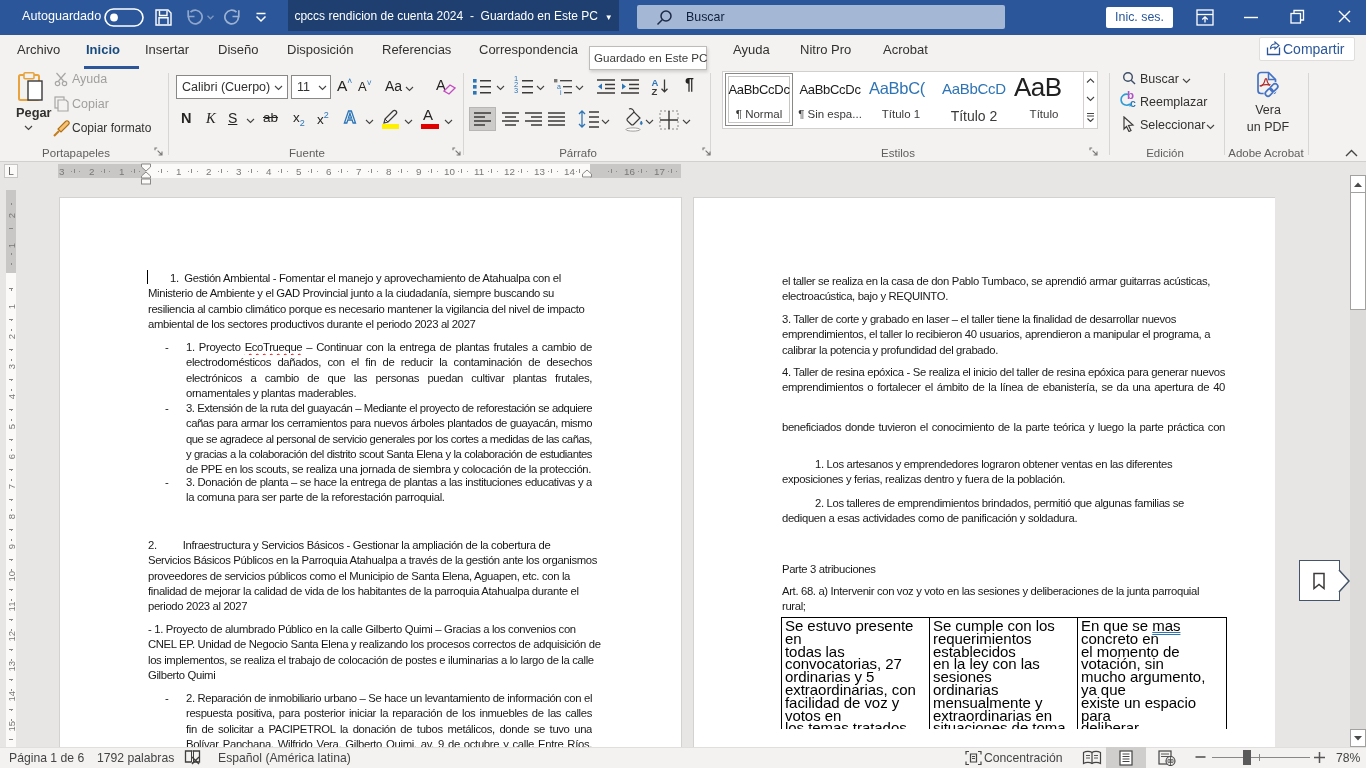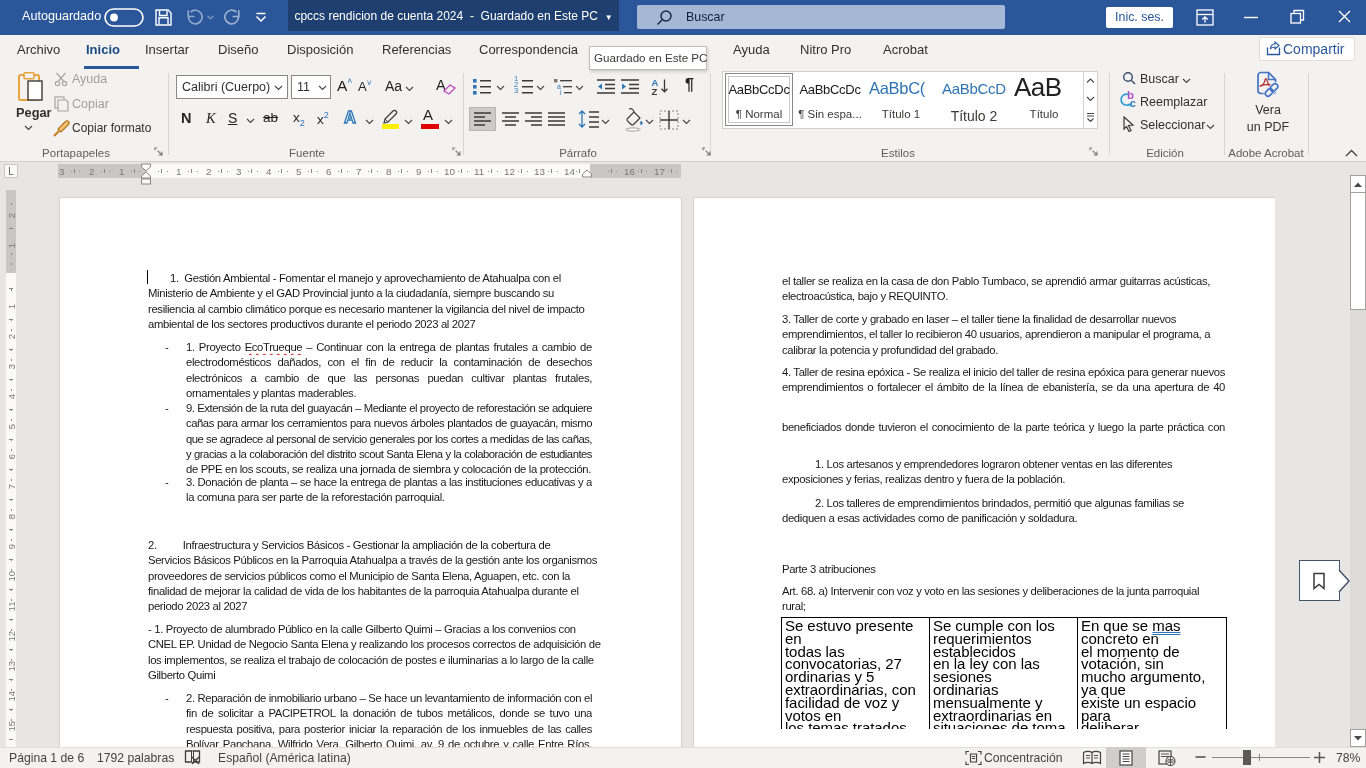--- a/index.html
+++ b/index.html
@@ -473,21 +473,21 @@
     <div class="doc" style="left:105px; top:203px;">-</div>
     <div class="doc" style="left:105px; top:277px;">-</div>
     <div class="doc" style="left:105px; top:493px;">-</div>
     <div class="doc" style="left:126px; top:142px; width:406px;">
       <div class="jl" style="letter-spacing: -0.35px;">1. Proyecto <span style="text-decoration:underline; text-decoration-style:wavy; text-decoration-color:#e00000; text-decoration-thickness:1px; text-underline-offset:2px;">EcoTrueque</span> – Continuar con la entrega de plantas frutales a cambio de</div>
       <div class="jl" style="letter-spacing: -0.35px;">electrodomésticos dañados, con el fin de reducir la contaminación de desechos</div>
       <div class="jl" style="letter-spacing: -0.35px;">electrónicos a cambio de que las personas puedan cultivar plantas frutales,</div>
       <div class="ln">ornamentales y plantas maderables.</div>
     </div>
     <div class="doc" style="left:126px; top:203px; width:406px;">
-      <div class="jl" style="letter-spacing: -0.5px;">9. Extensión de la ruta del guayacán – Mediante el proyecto de reforestación se adquiere</div>
+      <div class="jl" style="letter-spacing: -0.5px;">3. Extensión de la ruta del guayacán – Mediante el proyecto de reforestación se adquiere</div>
       <div class="jl" style="letter-spacing: -0.45px;">cañas para armar los cerramientos para nuevos árboles plantados de guayacán, mismo</div>
       <div class="jl" style="letter-spacing: -0.5px;">que se agradece al personal de servicio generales por los cortes a medidas de las cañas,</div>
       <div class="jl" style="letter-spacing: -0.5px;">y gracias a la colaboración del distrito scout Santa Elena y la colaboración de estudiantes</div>
       <div class="ln">de PPE en los scouts, se realiza una jornada de siembra y colocación de la protección.</div>
     </div>
     <div class="doc" style="left:126px; top:277px; width:406px;">
       <div class="jl" style="letter-spacing: -0.4px;">3. Donación de planta – se hace la entrega de plantas a las instituciones educativas y a</div>
       <div class="ln">la comuna para ser parte de la reforestación parroquial.</div>
     </div>
     <div class="doc" style="left:88px; top:340px; width:444px;">
@@ -498,22 +498,22 @@
       <div class="ln">periodo 2023 al 2027</div>
     </div>
     <div class="doc" style="left:88px; top:424px; width:444px;">
       <div class="ln">- 1. Proyecto de alumbrado Público en la calle Gilberto Quimi – Gracias a los convenios con</div>
       <div class="ln">CNEL EP. Unidad de Negocio Santa Elena y realizando los procesos correctos de adquisición de</div>
       <div class="ln">los implementos, se realiza el trabajo de colocación de postes e iluminarias a lo largo de la calle</div>
       <div class="ln">Gilberto Quimi</div>
     </div>
     <div class="doc" style="left:126px; top:493px; width:406px;">
       <div class="jl" style="letter-spacing: -0.4px;">2. Reparación de inmobiliario urbano – Se hace un levantamiento de información con el</div>
+      <div class="jl" style="letter-spacing: -0.35px;">respuesta positiva, para posterior iniciar la reparación de los inmuebles de las calles</div>
       <div class="jl" style="letter-spacing: -0.35px;">fin de solicitar a PACIPETROL la donación de tubos metálicos, donde se tuvo una</div>
-      <div class="jl" style="letter-spacing: -0.35px;">respuesta positiva, para posterior iniciar la reparación de los inmuebles de las calles</div>
       <div class="jl" style="letter-spacing: -0.35px;">Bolívar Panchana, Wilfrido Vera, Gilberto Quimi, av. 9 de octubre y calle Entre Ríos,</div>
     </div>
   </div>
   <div class="page" id="page2" style="left:694px; top:18px; width:618px; height:549px;">
     <div class="doc" style="left:88px; top:76px; width:443px;">
       <div class="ln">el taller se realiza en la casa de don Pablo Tumbaco, se aprendió armar guitarras acústicas,</div>
       <div class="ln">electroacústica, bajo y REQUINTO.</div>
     </div>
     <div class="doc" style="left:88px; top:114px; width:443px;">
       <div class="ln">3. Taller de corte y grabado en laser – el taller tiene la finalidad de desarrollar nuevos</div>

